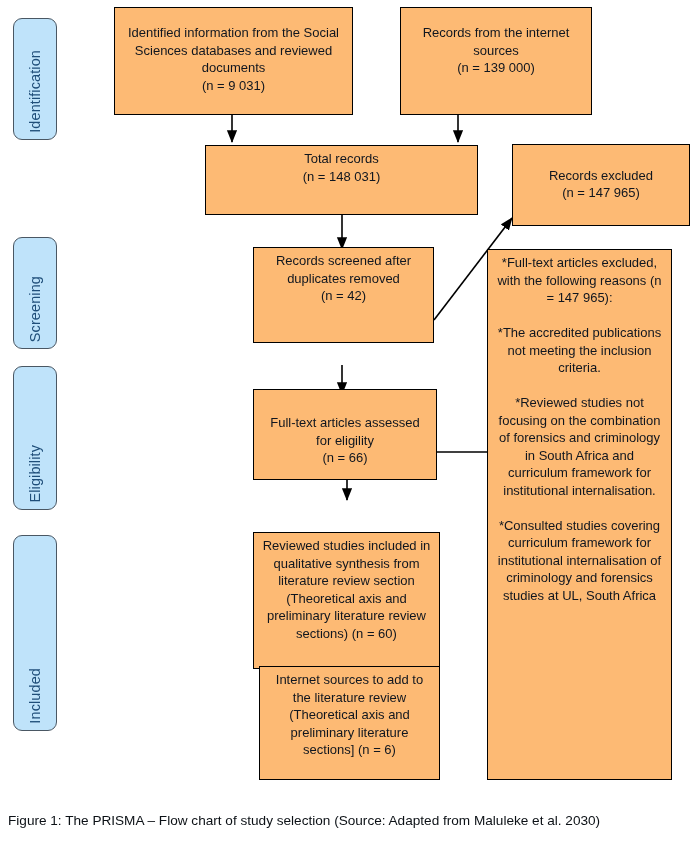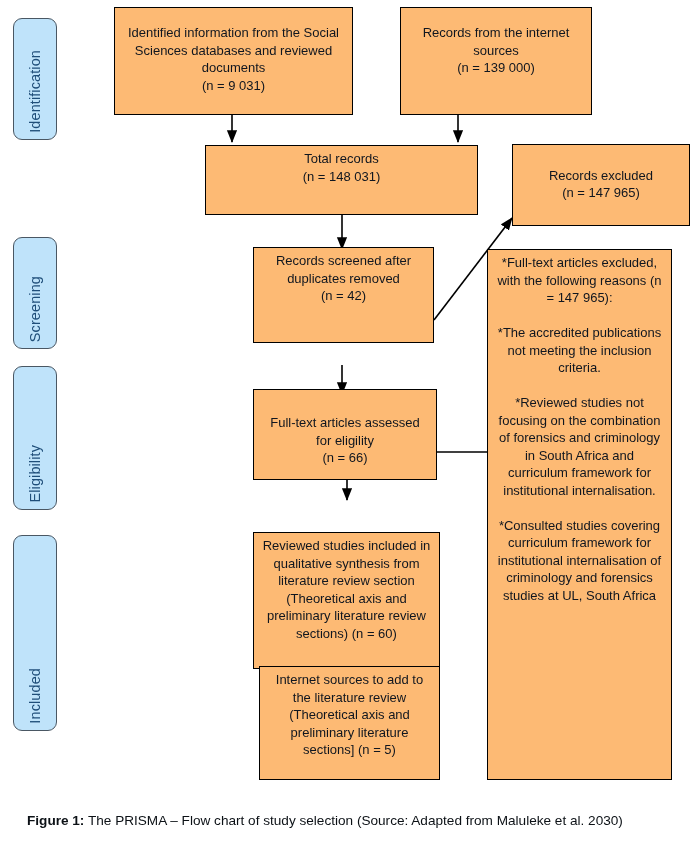--- a/index.html
+++ b/index.html
@@ -72,21 +72,21 @@
   
   #caption {
     position: absolute;
     left: 8px;
     top: 812px;
     width: 684px;
     font-size: 13.6px;
     line-height: 18px;
     color: #0c1116;
   }
-  #caption .cap-strong { font-weight: bold; margin-left: 19px; }
+  #caption .cap-strong { font-weight: normal; }
 </style>
 </head>
 <body>
 
 <div id="page">
 
   <svg id="arrow-layer" viewBox="0 0 696 843" width="696" height="843">
     <defs>
       <marker id="ah" markerWidth="9" markerHeight="9" refX="7.4" refY="3.2" orient="auto" markerUnits="strokeWidth">
         <path d="M0,0 L8,3.2 L0,6.4 z" fill="#000000"></path>
@@ -164,18 +164,18 @@
 *Reviewed studies not focusing on the combination of forensics and criminology in South Africa and curriculum framework for institutional internalisation.
 
 *Consulted studies covering curriculum framework for institutional internalisation of criminology and forensics studies at UL, South Africa</span>
   </div>
 
   <div class="flow-box align-top box-pad-top-12" style="left:253px; top:508px; width:187px; height:137px;margin-top:24px;">
     <span class="box-text">Reviewed studies included in qualitative synthesis from literature review section (Theoretical axis and preliminary literature review sections) (n = 60)</span>
   </div>
 
   <div class="flow-box align-top box-pad-top-12" style="left:259px; top:666px; width:181px; height:114px;">
-    <span class="box-text">Internet sources to add to the literature review (Theoretical axis and preliminary literature sections] (n = 5)</span>
+    <span class="box-text">Internet sources to add to the literature review (Theoretical axis and preliminary literature sections] (n = 6)</span>
   </div>
 
   <div id="caption"><span class="cap-strong">Figure 1:</span><span> The PRISMA – Flow chart of study selection (Source: Adapted from Maluleke et al. 2030)</span></div>
 
 </div>
 
 </body></html>

